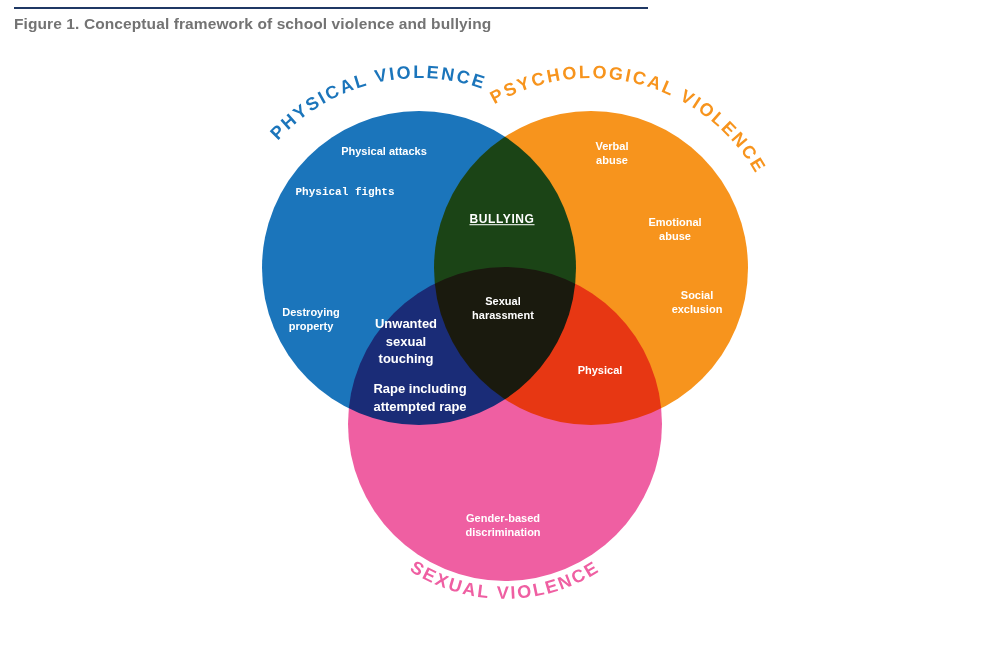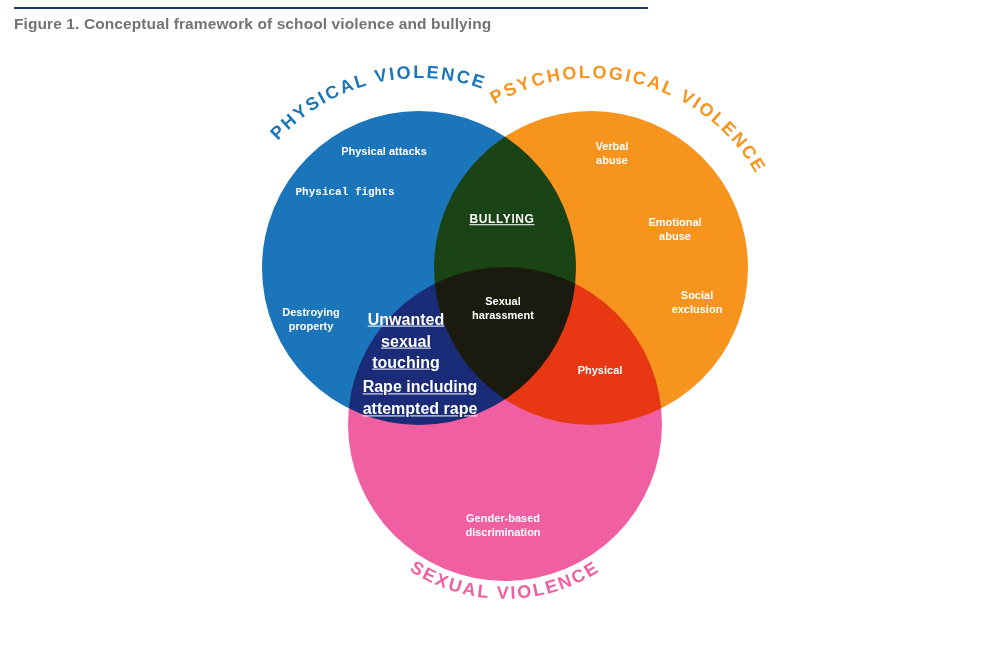--- a/index.html
+++ b/index.html
@@ -38,21 +38,21 @@
   .vlabel {
     position: absolute;
     transform: translate(-50%, -50%);
     color: #ffffff;
     font-weight: bold;
     font-size: 11px;
     line-height: 1.3;
     text-align: center;
     white-space: pre-line;
   }
-  .vlabel.small { font-size: 16px; line-height: 1.35; text-decoration: underline; }
+  .vlabel.small { font-size: 13px; line-height: 1.35; }
   .vlabel.caps  { font-size: 12px; letter-spacing: 0.6px; text-decoration: underline; }
 </style>
 </head>
 <body>
 
 <div class="page">
 
   <svg class="venn" width="999" height="665" viewBox="0 0 999 665">
     <defs>
       <path id="arcPhysical" d="M 231.9 235 A 190 190 0 0 1 606.1 235"></path>

